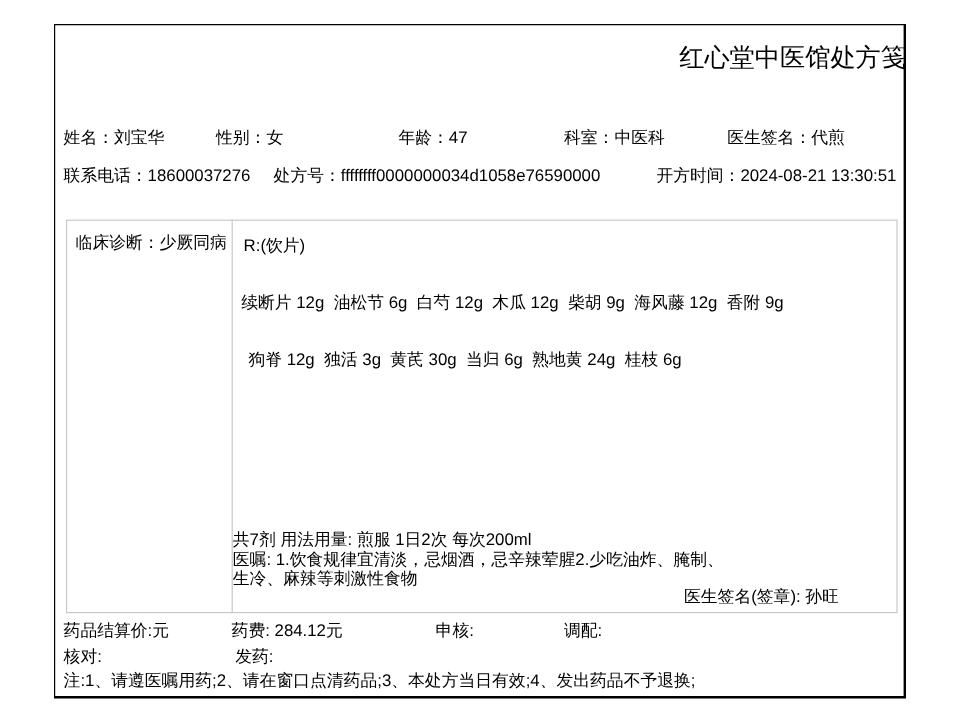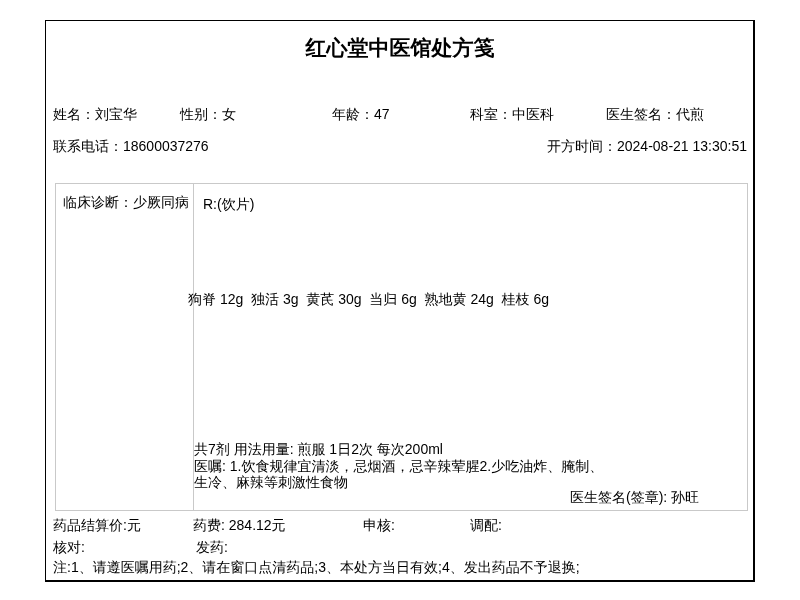--- a/index.html
+++ b/index.html
@@ -18,23 +18,23 @@
     left: 45px; top: 20px;
     width: 710px; height: 562px;
     border: 1px solid #000;
     border-right-width: 2px;
     border-bottom-width: 2px;
   }
   .title {
     position: absolute;
     left: 45px; top: 34px;
     width: 710px;
-    text-align: center;
+    text-align: right;
     font-size: 21px;
-    font-weight: bold;
+    font-weight: normal;
     white-space: pre;
   }
   .txt {
     position: absolute;
     font-size: 14px;
     line-height: 16px;
     white-space: pre;
   }
   .rx-box {
     position: absolute;
@@ -58,29 +58,31 @@
 
   <div class="title">红心堂中医馆处方笺</div>
 
   <div class="txt" style="left:53px; top:106px;">姓名：刘宝华</div>
   <div class="txt" style="left:180px; top:106px;">性别：女</div>
   <div class="txt" style="left:332px; top:106px;text-align:center;">年龄：47</div>
   <div class="txt" style="left:470px; top:106px;">科室：中医科</div>
   <div class="txt" style="left:606px; top:106px;">医生签名：代煎</div>
 
   <div class="txt" style="left:53px; top:138px;">联系电话：18600037276</div>
+  <div class="txt" style="left:228px; top:138px;">处方号：ffffffff0000000034d1058e76590000</div>
   <div class="txt" style="left:519px; top:138px;margin-left:28px;">开方时间：2024-08-21 13:30:51</div>
 
   <div class="rx-box"></div>
   <div class="rx-divider"></div>
 
   <div class="txt" style="left:63px; top:194px;">临床诊断：少厥同病</div>
   <div class="txt" style="left:203px; top:196px;">R:(饮片)</div>
 
-  <div class="txt" style="left:188px; top:291px;">狗脊 12g  独活 3g  黄芪 30g  当归 6g  熟地黄 24g  桂枝 6g</div>
+  <div class="txt" style="left:201px; top:244px;">续断片 12g  油松节 6g  白芍 12g  木瓜 12g  柴胡 9g  海风藤 12g  香附 9g</div>
+  <div class="txt" style="left:207px; top:291px;">狗脊 12g  独活 3g  黄芪 30g  当归 6g  熟地黄 24g  桂枝 6g</div>
 
   <div class="txt" style="left:194px; top:441px;">共7剂 用法用量: 煎服 1日2次 每次200ml</div>
   <div class="txt" style="left:570px; top:441px;margin-top:48px;">医生签名(签章): 孙旺</div>
   <div class="txt" style="left:194px; top:458px;">医嘱: 1.饮食规律宜清淡，忌烟酒，忌辛辣荤腥2.少吃油炸、腌制、</div>
   <div class="txt" style="left:194px; top:474px;">生冷、麻辣等刺激性食物</div>
 
   <div class="txt" style="left:53px; top:517px;">药品结算价:元</div>
   <div class="txt" style="left:193px; top:517px;">药费: 284.12元</div>
   <div class="txt" style="left:333px; top:517px;margin-left:30px;">申核:</div>
   <div class="txt" style="left:470px; top:517px;">调配:</div>

